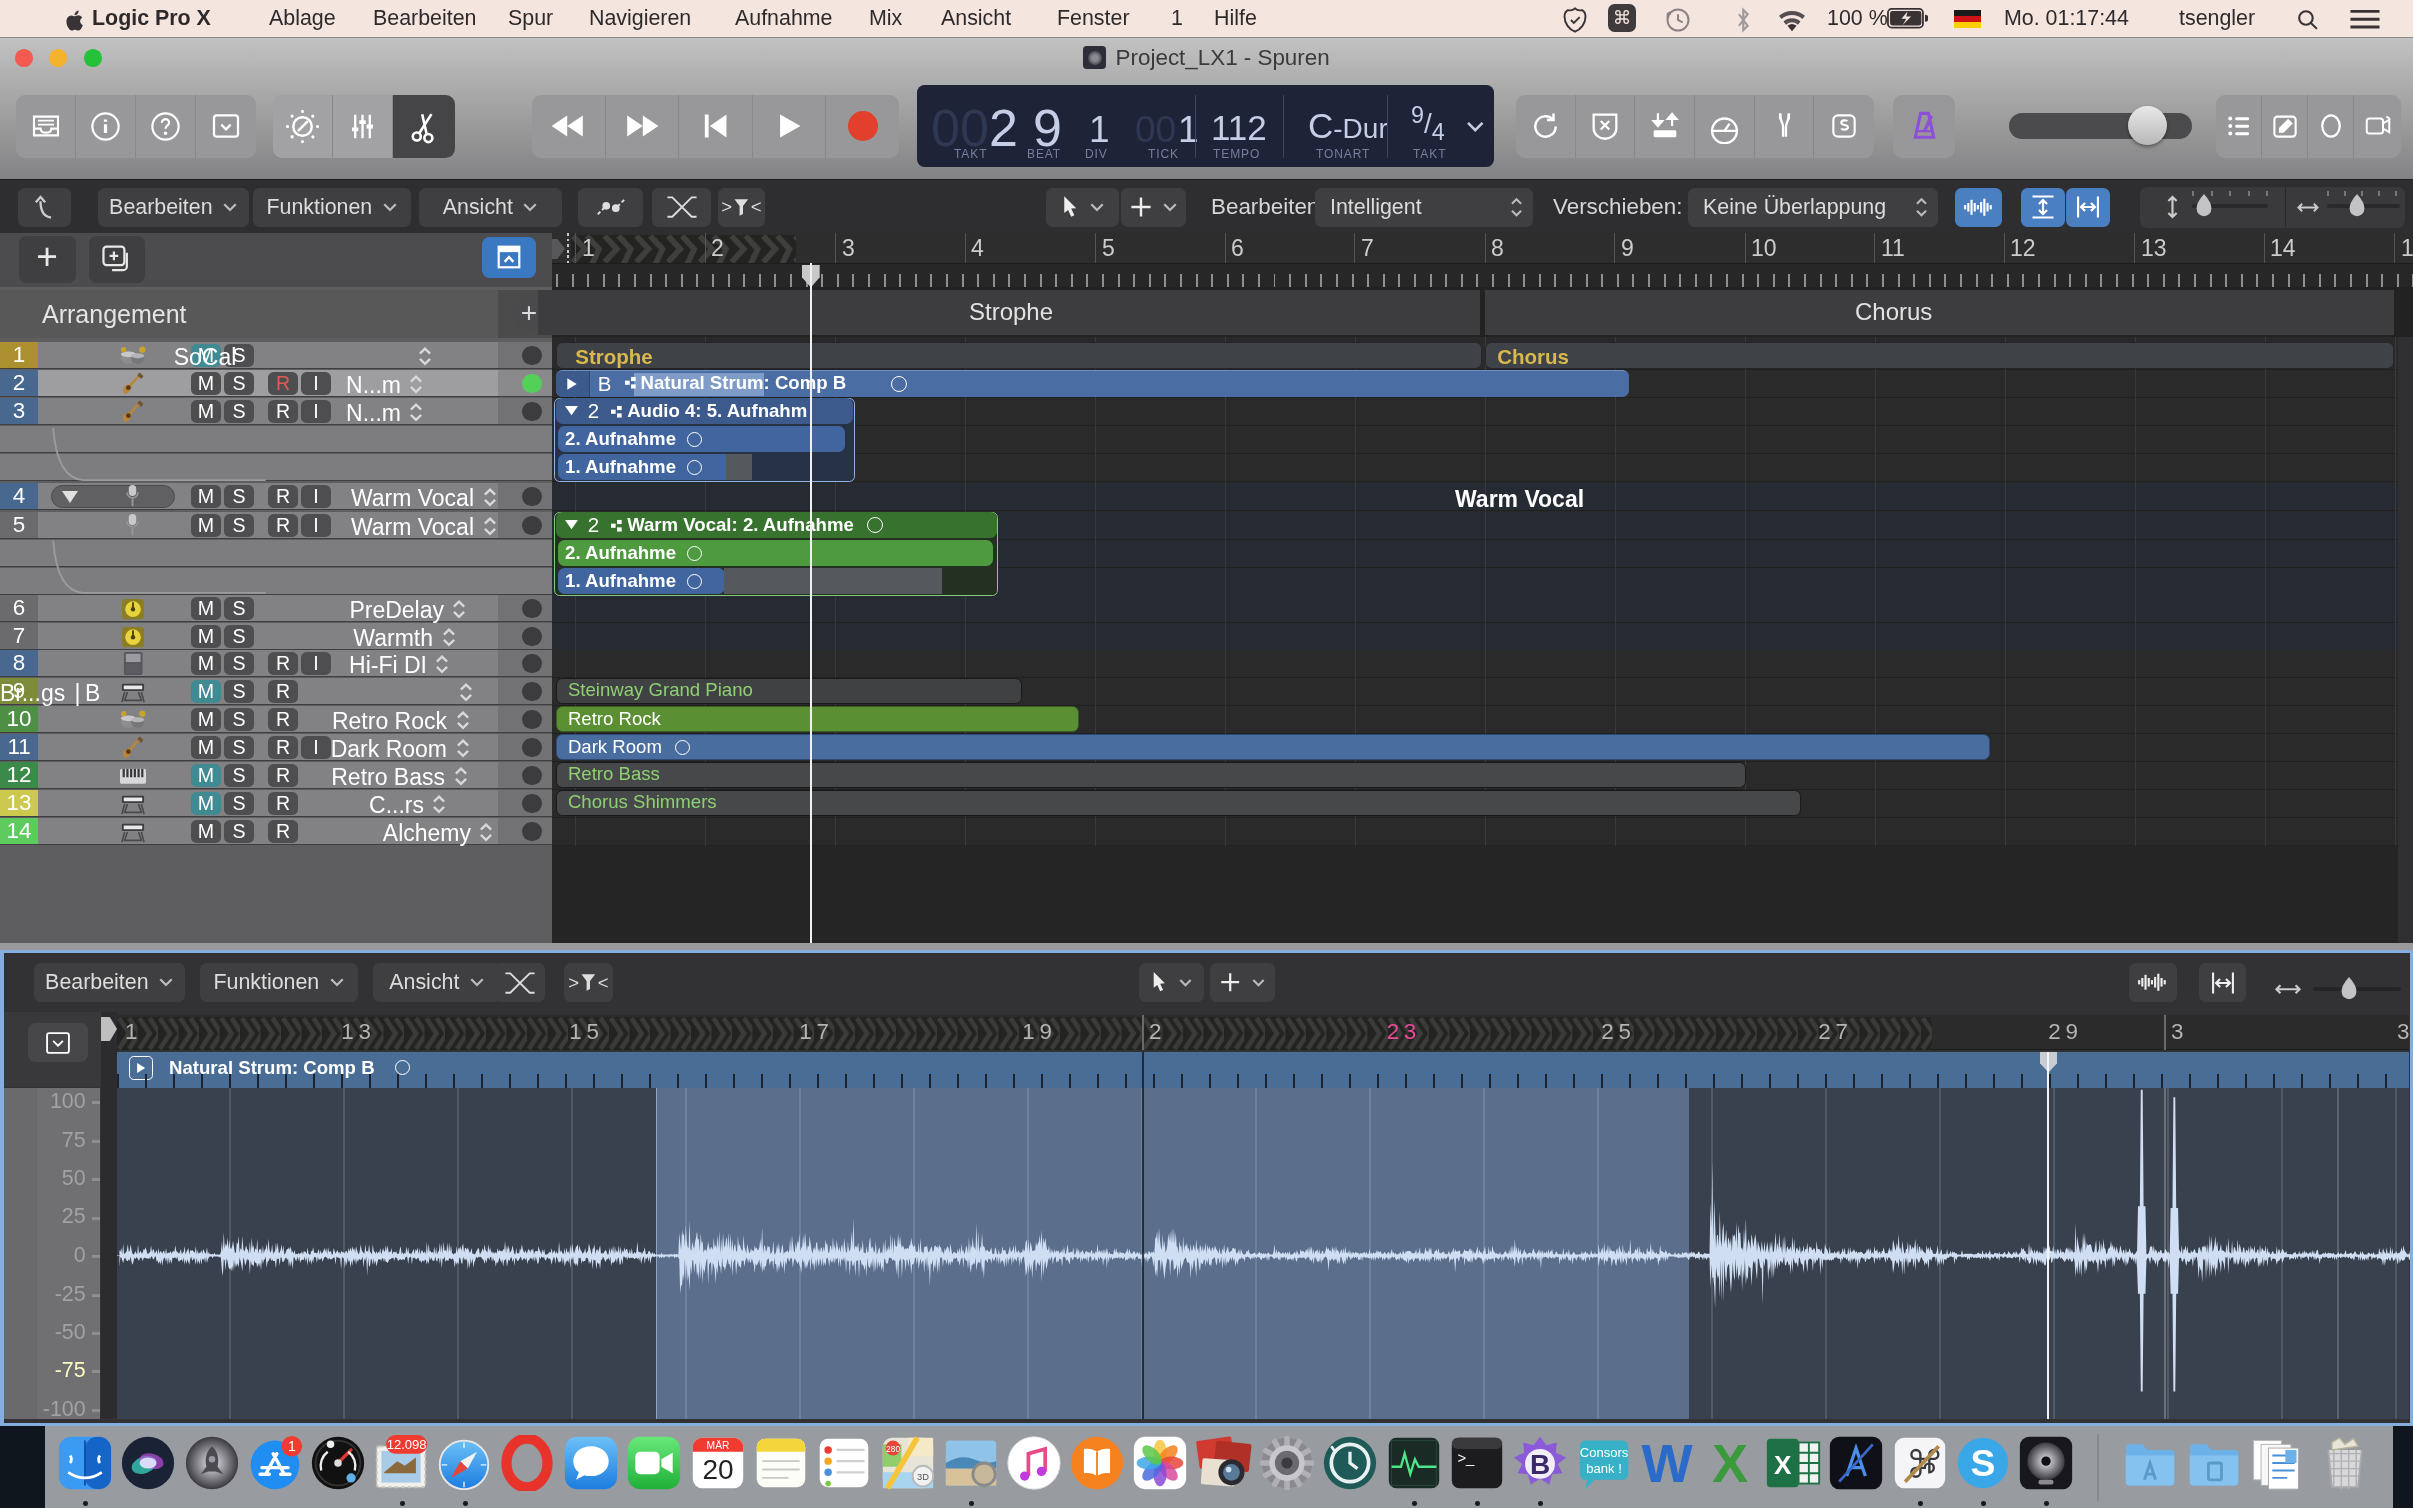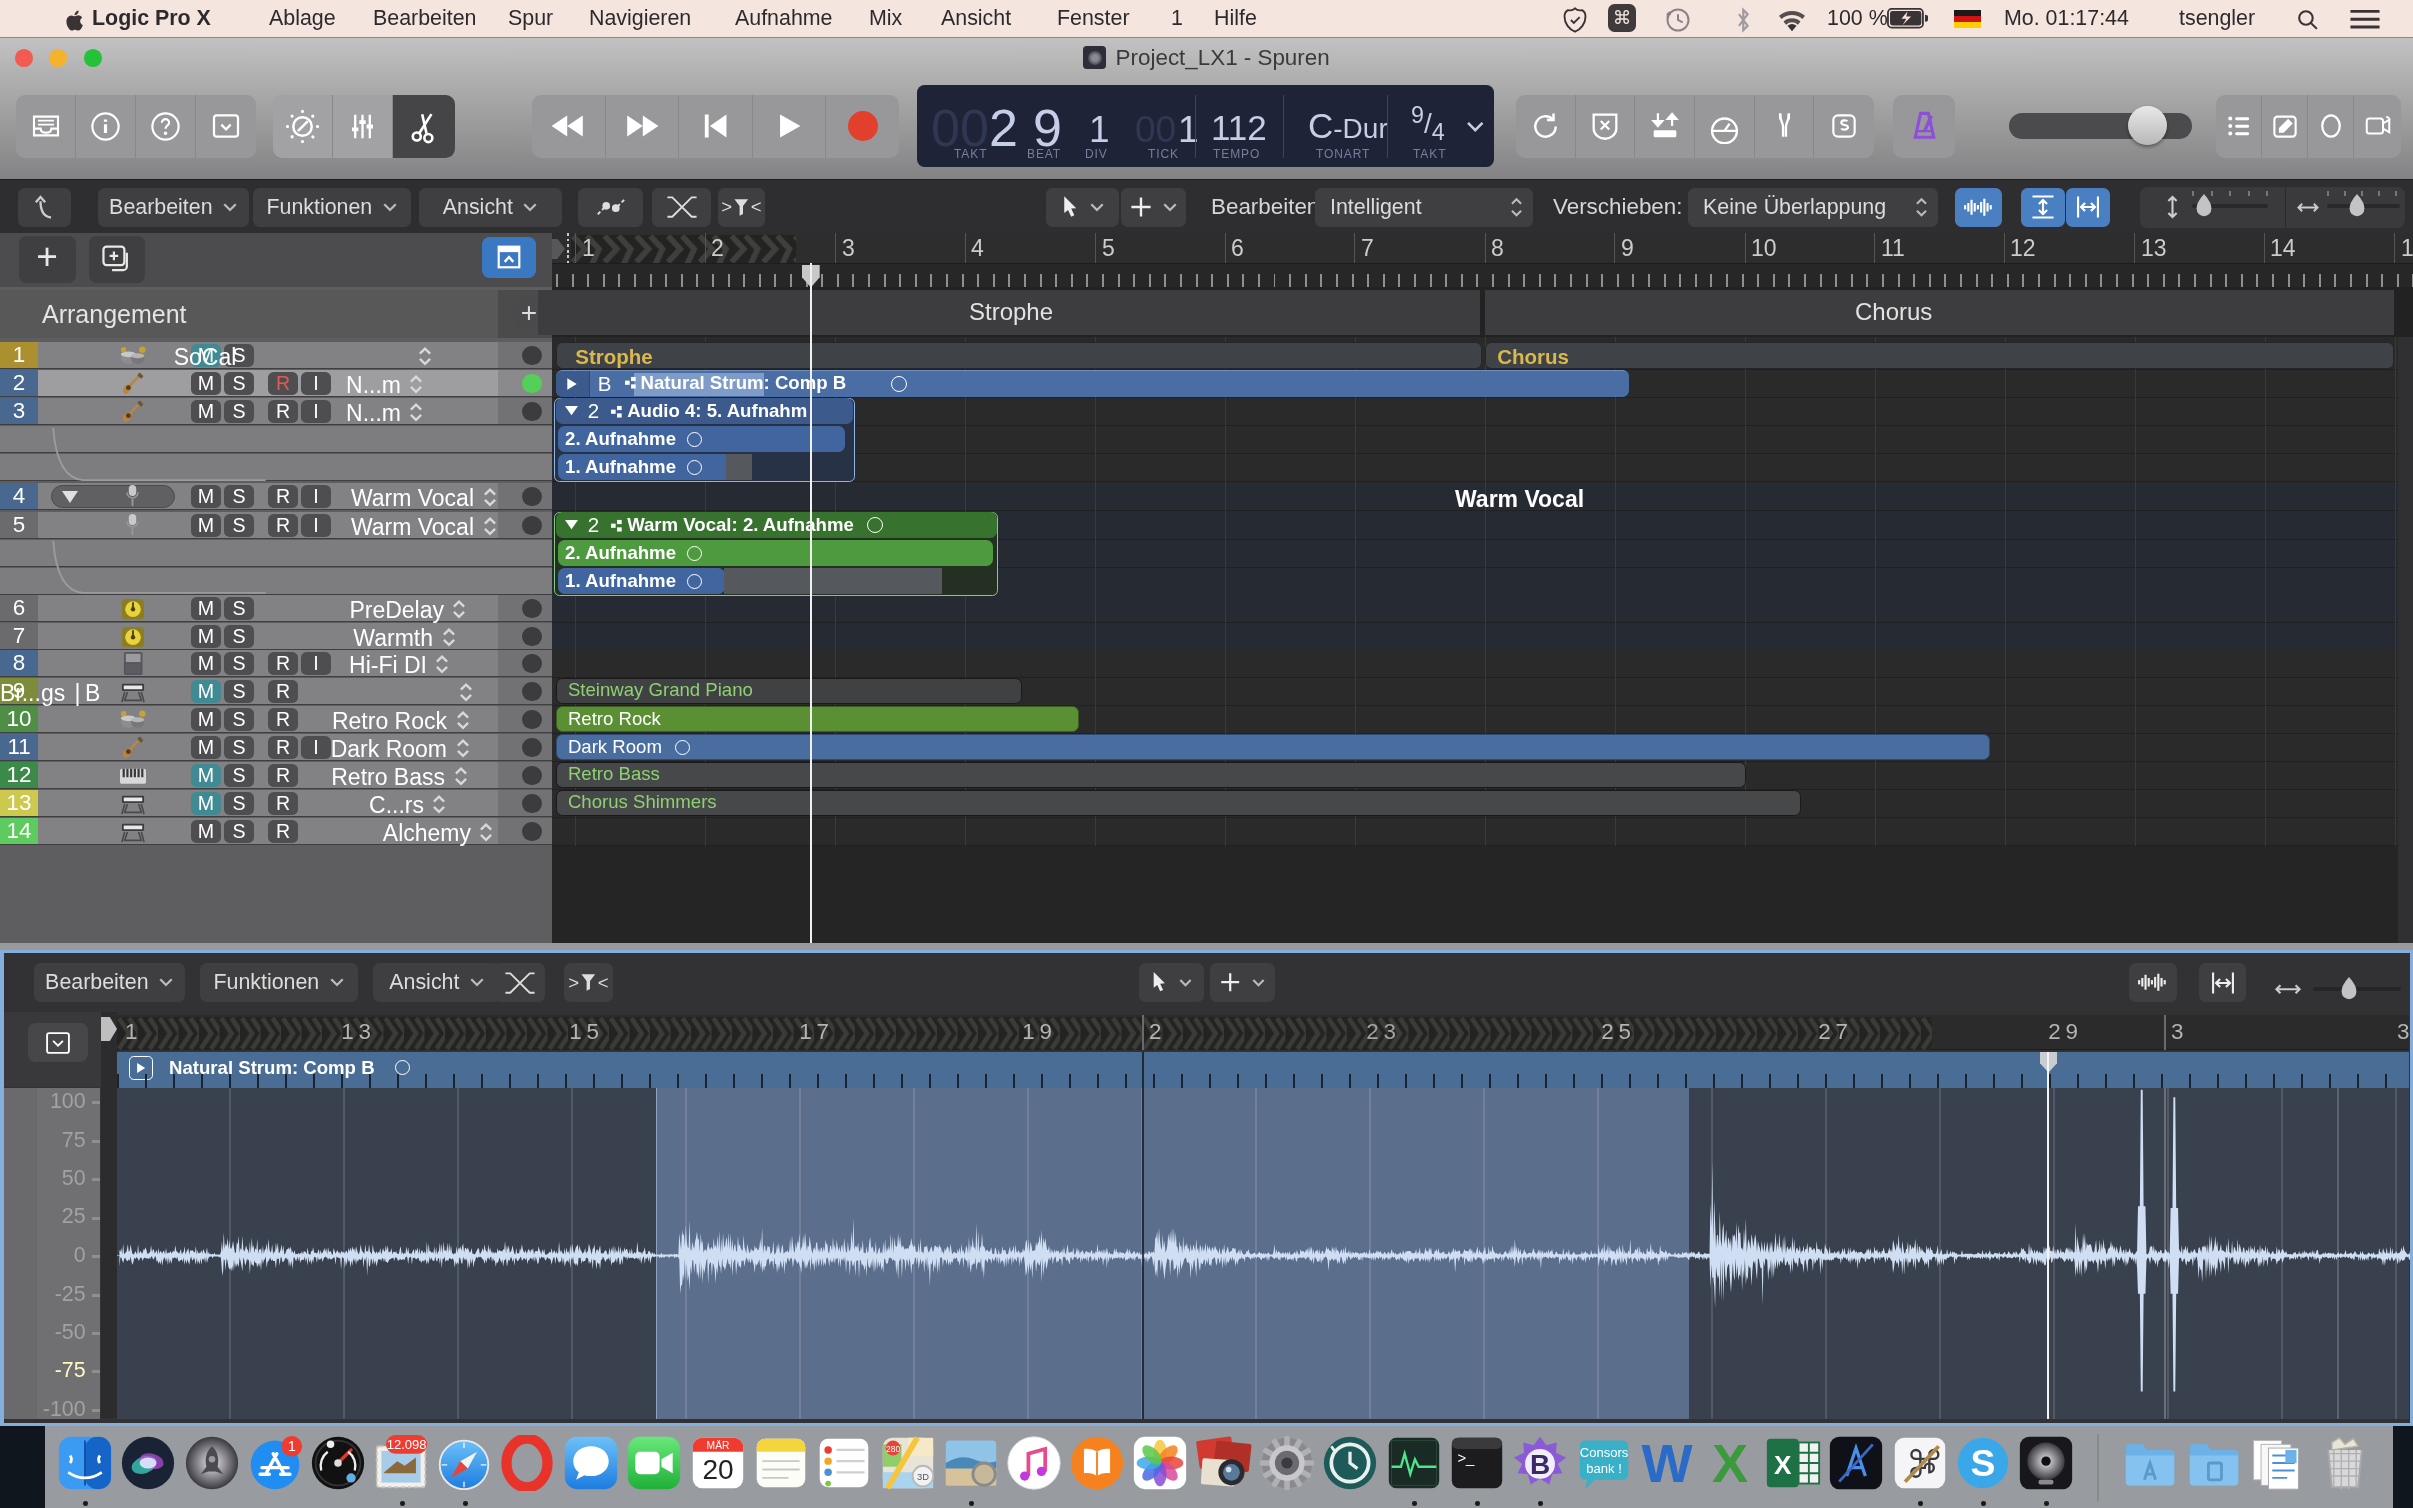--- a/index.html
+++ b/index.html
@@ -941,21 +941,21 @@
         </defs>
         <rect width="1948" height="35" fill="#232321"></rect>
         <rect width="1948" height="35" fill="url(#chvB)"></rect>
       </svg>
 <span class="abs" style="left:125px;top:69px;font-size:22.4px;letter-spacing:4.7px;color:#b4b4b4;">1</span>
 <span class="abs" style="left:321px;top:69px;width:75px;text-align:center;font-size:22.4px;letter-spacing:4.7px;color:#b4b4b4;">13</span>
 <span class="abs" style="left:549px;top:69px;width:75px;text-align:center;font-size:22.4px;letter-spacing:4.7px;color:#b4b4b4;">15</span>
 <span class="abs" style="left:779px;top:69px;width:75px;text-align:center;font-size:22.4px;letter-spacing:4.7px;color:#b4b4b4;">17</span>
 <span class="abs" style="left:1002px;top:69px;width:75px;text-align:center;font-size:22.4px;letter-spacing:4.7px;color:#b4b4b4;">19</span>
 <span class="abs" style="left:1149px;top:69px;font-size:22.4px;letter-spacing:4.7px;color:#b4b4b4;">2</span>
-<span class="abs" style="left:1346px;top:69px;width:75px;text-align:center;font-size:22.4px;letter-spacing:4.7px;color:#a3a3a3;">23</span>
+<span class="abs" style="left:1346px;top:69px;width:75px;text-align:right;font-size:22.4px;letter-spacing:4.7px;color:#ec4899;">23</span>
 <span class="abs" style="left:1581px;top:69px;width:75px;text-align:center;font-size:22.4px;letter-spacing:4.7px;color:#b4b4b4;">25</span>
 <span class="abs" style="left:1798px;top:69px;width:75px;text-align:center;font-size:22.4px;letter-spacing:4.7px;color:#b4b4b4;">27</span>
 <span class="abs" style="left:2028px;top:69px;width:75px;text-align:center;font-size:22.4px;letter-spacing:4.7px;color:#b4b4b4;">29</span>
 <span class="abs" style="left:2171px;top:69px;font-size:22.4px;letter-spacing:4.7px;color:#b4b4b4;">3</span>
 <span class="abs" style="left:2397px;top:69px;font-size:22.4px;letter-spacing:4.7px;color:#b4b4b4;">3</span>
 <div class="abs" style="left:1142px;top:65px;width:1.9px;height:35px;background:#6a6a6a;"></div>
 <div class="abs" style="left:2164px;top:65px;width:1.9px;height:35px;background:#6a6a6a;"></div>
 <div class="abs" style="left:101px;top:67px;width:16px;height:24px;background:#cfcfcf;clip-path:polygon(0 0,55% 0,100% 50%,55% 100%,0 100%);opacity:.9"></div>
 <div class="abs" style="left:117px;top:102px;width:2292px;height:36px;background:#4a6d96;">
         <div class="abs" style="left:12px;top:3.7px;width:24px;height:24px;border:1.9px solid #fff;border-radius:4.7px;display:flex;align-items:center;justify-content:center;">

